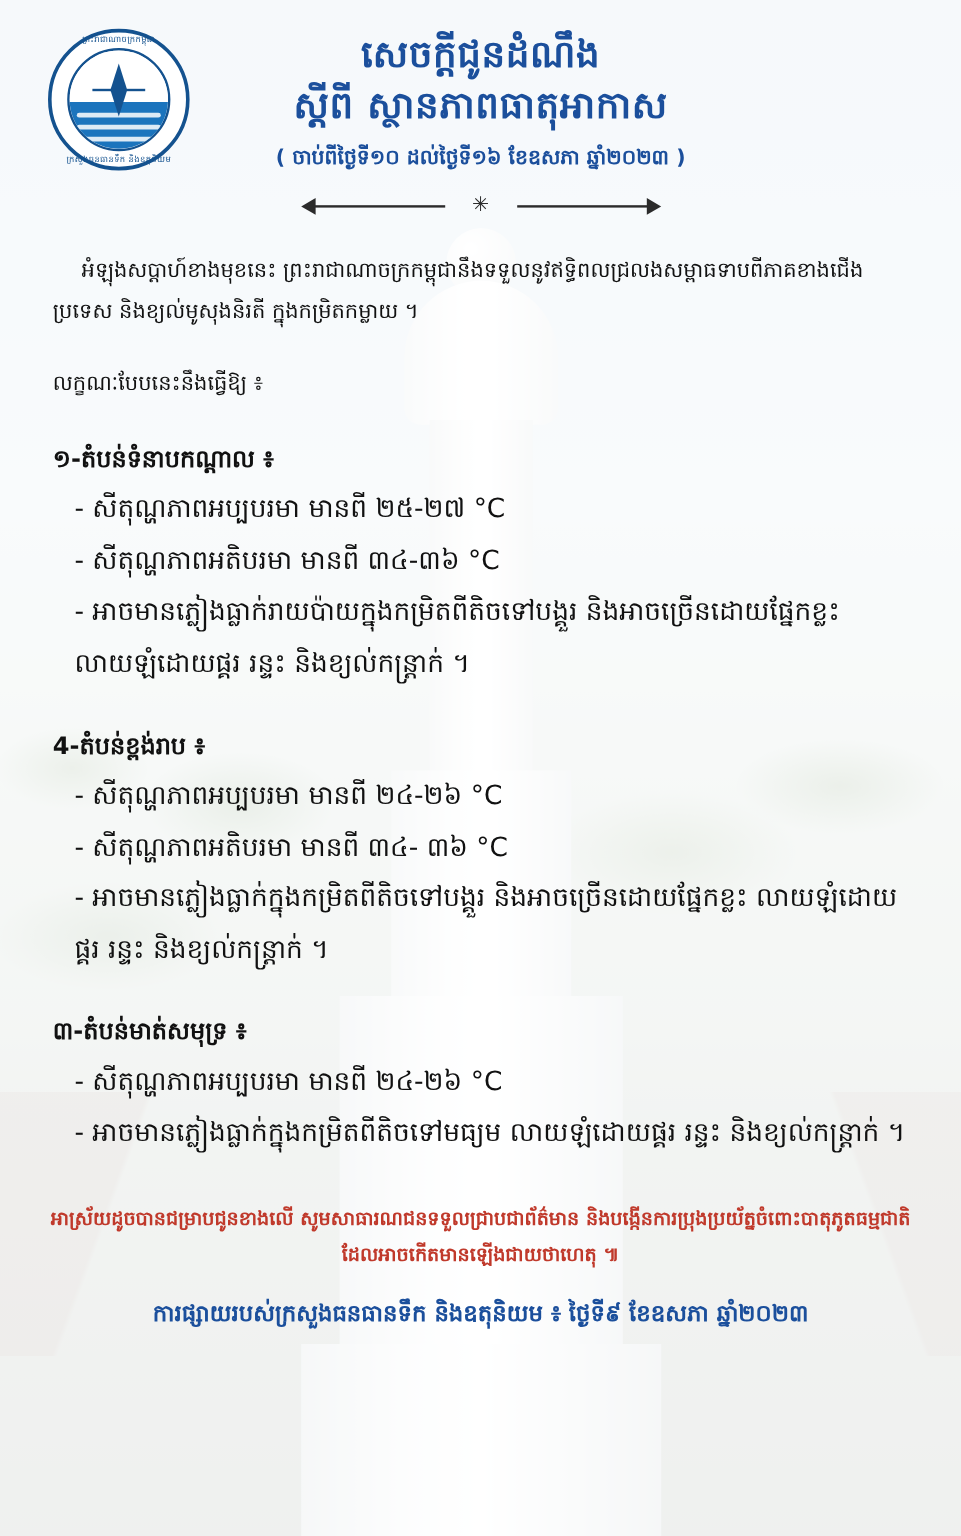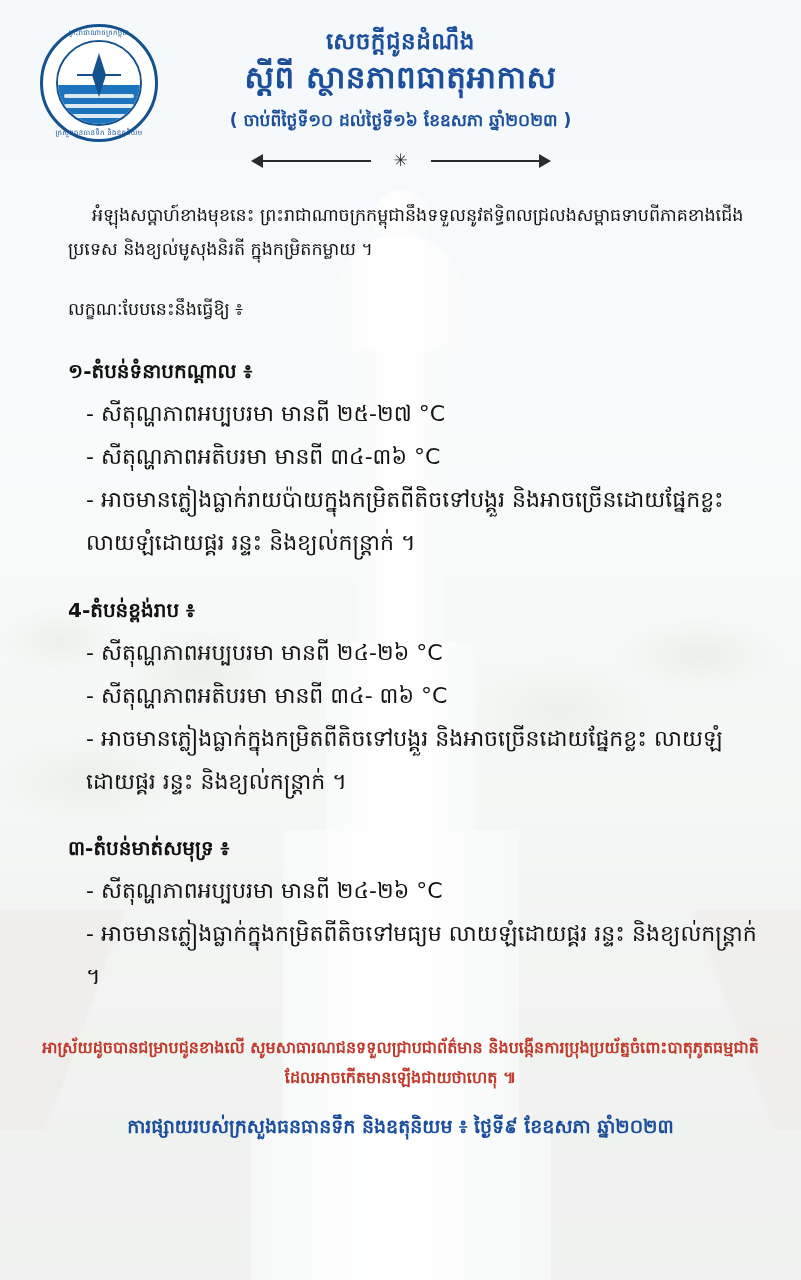--- a/index.html
+++ b/index.html
@@ -222,21 +222,21 @@
     left: 0; right: 0;
     text-align: center;
     font-size: 7px;
     color: #14528f;
     letter-spacing: .3px;
   }
   .emblem .khtop { top: 4px; }
   .emblem .khbot { bottom: 4px; }
 
   .title1 {
-    font-size: 23px;
+    font-size: 31px;
     font-weight: bold;
     color: #1b4f9c;
     line-height: 1.35;
     letter-spacing: .5px;
   }
   .title2 {
     font-size: 31px;
     font-weight: bold;
     color: #1b4f9c;
     line-height: 1.35;
@@ -276,21 +276,21 @@
     position: absolute;
     top: 4px;
     width: 0; height: 0;
     border-top: 7px solid transparent;
     border-bottom: 7px solid transparent;
   }
   .divider .tip.lt { left: 0; border-right: 12px solid #2b2b2b; }
   .divider .tip.rt { right: 0; border-left: 12px solid #2b2b2b; }
 
   .body-text {
-    padding: 26px 44px 0 68px;
+    padding: 26px 44px 0 44px;
     color: #111;
     font-size: 17.5px;
     line-height: 1.95;
   }
   .para { margin: 0 0 4px 0; }
   .para.indent { text-indent: 24px; }
   .spacer-sm { height: 22px; }
 
   .section {
     margin-top: 26px;

